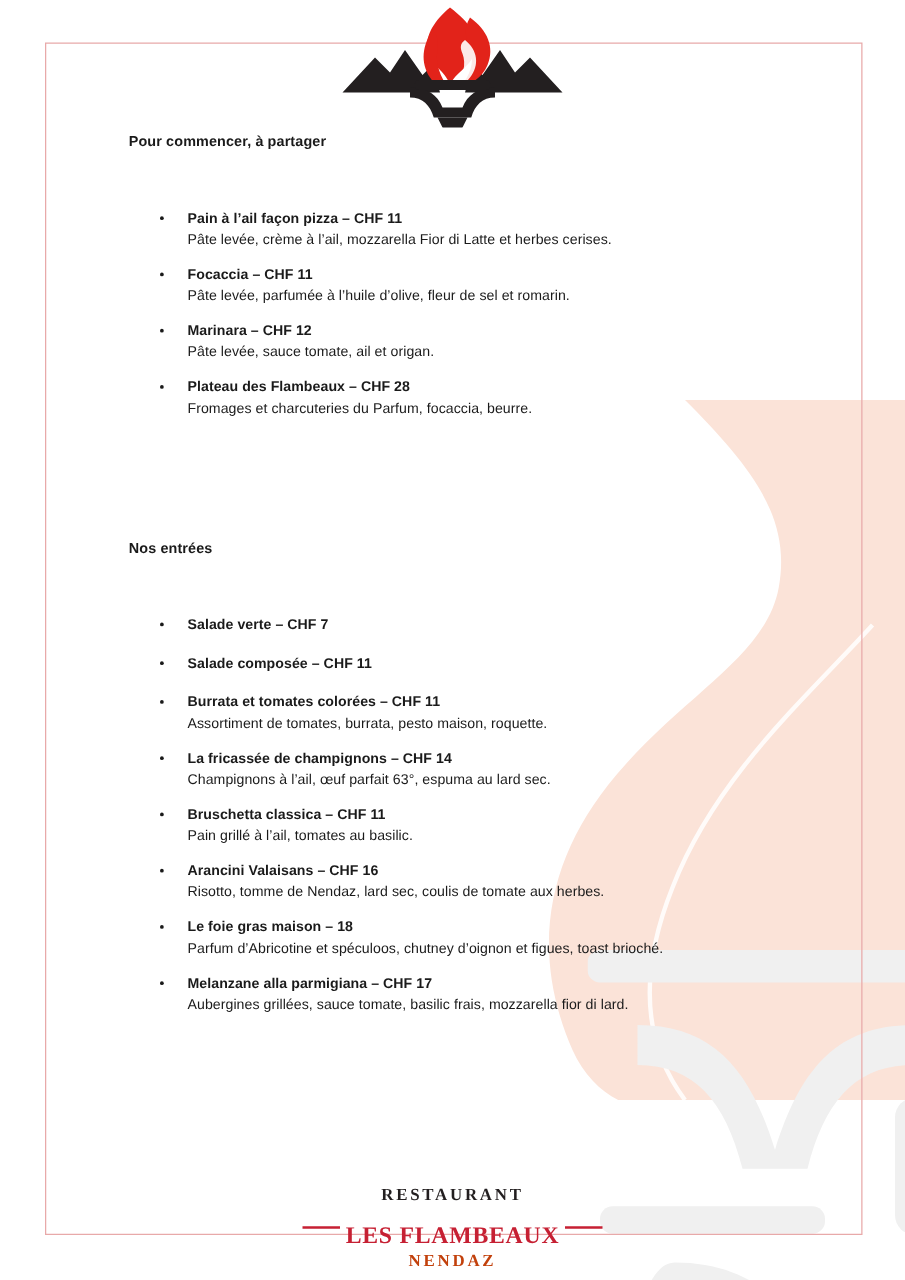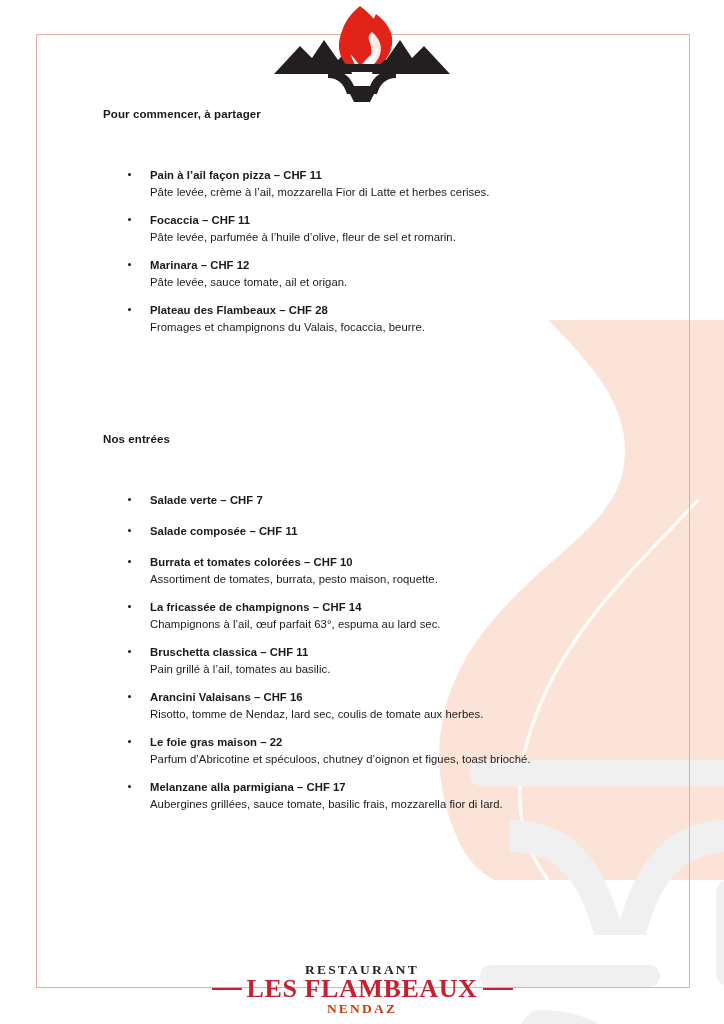--- a/index.html
+++ b/index.html
@@ -146,25 +146,26 @@
     justify-content: center;
     gap: 5px;
     margin-top: 0px;
   }
   .footer-rule {
     width: 30px;
     height: 1.5px;
     background: #c62033;
   }
   .footer-name {
-    font-size: 26px;
+    font-size: 19px;
     font-weight: bold;
     color: #c62033;
     letter-spacing: 0.6px;
     line-height: 24px;
+    margin-top: 14px;
   }
   .footer-nendaz {
     font-size: 13.5px;
     font-weight: bold;
     color: #c2410c;
     letter-spacing: 2.2px;
     line-height: 15px;
     margin-top: 0px;
   }
 </style>
@@ -238,59 +239,59 @@
           <div class="item-desc">Pâte levée, parfumée à l’huile d’olive, fleur de sel et romarin.</div>
         </li>
         <li class="item">
           <span class="bullet"></span>
           <div class="item-name">Marinara – CHF 12</div>
           <div class="item-desc">Pâte levée, sauce tomate, ail et origan.</div>
         </li>
         <li class="item">
           <span class="bullet"></span>
           <div class="item-name">Plateau des Flambeaux – CHF 28</div>
-          <div class="item-desc">Fromages et champignons du Valais, focaccia, beurre.</div>
+          <div class="item-desc">Fromages et charcuteries du Parfum, focaccia, beurre.</div>
         </li>
       </ul>
     </div>
 
     <div class="section" style="top:433px;">
       <div class="section-title">Nos entrées</div>
       <ul class="items" style="margin-top:48px;">
         <li class="item" style="margin-bottom:17px;">
           <span class="bullet"></span>
           <div class="item-name">Salade verte – CHF 7</div>
         </li>
         <li class="item" style="margin-bottom:17px;">
           <span class="bullet"></span>
           <div class="item-name">Salade composée – CHF 11</div>
         </li>
         <li class="item">
           <span class="bullet"></span>
-          <div class="item-name">Burrata et tomates colorées – CHF 10</div>
+          <div class="item-name">Burrata et tomates colorées – CHF 11</div>
           <div class="item-desc">Assortiment de tomates, burrata, pesto maison, roquette.</div>
         </li>
         <li class="item">
           <span class="bullet"></span>
           <div class="item-name">La fricassée de champignons – CHF 14</div>
           <div class="item-desc">Champignons à l’ail, œuf parfait 63°, espuma au lard sec.</div>
         </li>
         <li class="item">
           <span class="bullet"></span>
           <div class="item-name">Bruschetta classica – CHF 11</div>
           <div class="item-desc">Pain grillé à l’ail, tomates au basilic.</div>
         </li>
         <li class="item">
           <span class="bullet"></span>
           <div class="item-name">Arancini Valaisans – CHF 16</div>
           <div class="item-desc">Risotto, tomme de Nendaz, lard sec, coulis de tomate aux herbes.</div>
         </li>
         <li class="item">
           <span class="bullet"></span>
-          <div class="item-name">Le foie gras maison – 22</div>
+          <div class="item-name">Le foie gras maison – 18</div>
           <div class="item-desc">Parfum d’Abricotine et spéculoos, chutney d’oignon et figues, toast brioché.</div>
         </li>
         <li class="item">
           <span class="bullet"></span>
           <div class="item-name">Melanzane alla parmigiana – CHF 17</div>
           <div class="item-desc">Aubergines grillées, sauce tomate, basilic frais, mozzarella fior di lard.</div>
         </li>
       </ul>
     </div>
 

